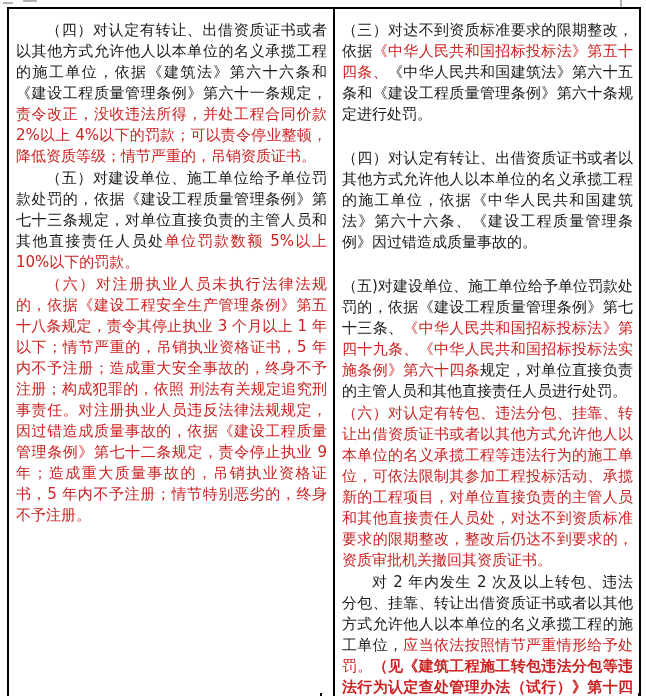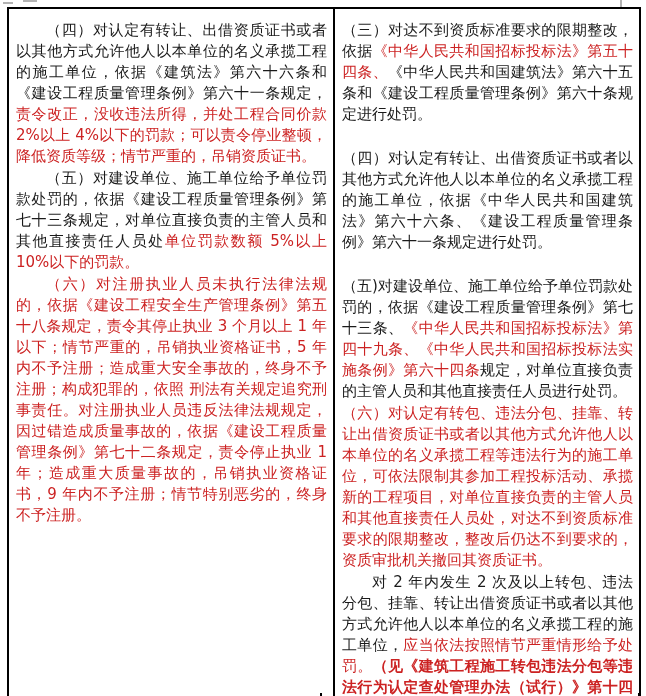--- a/index.html
+++ b/index.html
@@ -47,26 +47,26 @@
   <div class="artifact artifact-tl-1"></div>
   <div class="artifact artifact-tl-2"></div>
   <div class="artifact artifact-tr"></div>
 
   <table class="doc-table">
     <tbody>
       <tr>
         <td class="cell-left" id="cell-left">
             <p class="para indent"><span class="run">（四）对认定有转让、出借资质证书或者以其他方式允许他人以本单位的名义承揽工程的施工单位，依据《建筑法》第六十六条和《建设工程质量管理条例》第六十一条规定，</span><span class="run run-red">责令改正，没收违法所得，并处工程合同价款 2%以上 4%以下的罚款；可以责令停业整顿，降低资质等级；情节严重的，吊销资质证书。</span></p>
             <p class="para indent"><span class="run">（五）对建设单位、施工单位给予单位罚款处罚的，依据《建设工程质量管理条例》第七十三条规定，对单位直接负责的主管人员和其他直接责任人员处</span><span class="run run-red">单位罚款数额 5%以上 10%以下的罚款。</span></p>
-            <p class="para indent"><span class="run run-red">（六）对注册执业人员未执行法律法规的，依据《建设工程安全生产管理条例》第五十八条规定，责令其停止执业 3 个月以上 1 年以下；情节严重的，吊销执业资格证书，5 年内不予注册；造成重大安全事故的，终身不予注册；构成犯罪的，依照 刑法有关规定追究刑事责任。对注册执业人员违反法律法规规定，因过错造成质量事故的，依据《建设工程质量管理条例》第七十二条规定，责令停止执业 1 年；造成重大质量事故的，吊销执业资格证书，9 年内不予注册；情节特别恶劣的，终身不予注册。</span></p>
+            <p class="para indent"><span class="run run-red">（六）对注册执业人员未执行法律法规的，依据《建设工程安全生产管理条例》第五十八条规定，责令其停止执业 3 个月以上 1 年以下；情节严重的，吊销执业资格证书，5 年内不予注册；造成重大安全事故的，终身不予注册；构成犯罪的，依照 刑法有关规定追究刑事责任。对注册执业人员违反法律法规规定，因过错造成质量事故的，依据《建设工程质量管理条例》第七十二条规定，责令停止执业 9 年；造成重大质量事故的，吊销执业资格证书，5 年内不予注册；情节特别恶劣的，终身不予注册。</span></p>
           </td>
         <td class="cell-right" id="cell-right">
             <p class="para"><span class="run">（三）对达不到资质标准要求的限期整改，依据</span><span class="run run-red">《中华人民共和国招标投标法》第五十四条、</span><span class="run">《中华人民共和国建筑法》第六十五条和《建设工程质量管理条例》第六十条规定进行处罚。</span></p>
             <div class="blank-line"></div>
-            <p class="para"><span class="run">（四）对认定有转让、出借资质证书或者以其他方式允许他人以本单位的名义承揽工程的施工单位，依据《中华人民共和国建筑法》第六十六条、《建设工程质量管理条例》第六十一条规定进行处罚。</span></p>
+            <p class="para"><span class="run">（四）对认定有转让、出借资质证书或者以其他方式允许他人以本单位的名义承揽工程的施工单位，依据《中华人民共和国建筑法》第六十六条、《建设工程质量管理条例》因过错造成质量事故的。</span></p>
             <div class="blank-line"></div>
             <p class="para"><span class="run">（五)对建设单位、施工单位给予单位罚款处罚的，依据《建设工程质量管理条例》第七十三条、</span><span class="run run-red">《中华人民共和国招标投标法》第四十九条、《中华人民共和国招标投标法实施条例》第六十四条</span><span class="run">规定，对单位直接负责的主管人员和其他直接责任人员进行处罚。</span></p>
             <p class="para"><span class="run run-red">（六）对认定有转包、违法分包、挂靠、转让出借资质证书或者以其他方式允许他人以本单位的名义承揽工程等违法行为的施工单位，可依法限制其参加工程投标活动、承揽新的工程项目，对单位直接负责的主管人员和其他直接责任人员处，对达不到资质标准要求的限期整改，整改后仍达不到要求的，资质审批机关撤回其资质证书。</span></p>
             <p class="para indent"><span class="run">对 2 年内发生 2 次及以上转包、违法分包、挂靠、转让出借资质证书或者以其他方式允许他人以本单位的名义承揽工程的施工单位，</span><span class="run run-red">应当依法按照情节严重情形给予处罚。</span><span class="run run-red run-bold">（见《建筑工程施工转包违法分包等违法行为认定查处管理办法（试行）》第十四条（二））</span></p>
           </td>
       </tr>
     </tbody>
   </table>
 
   <div class="next-row-stub stub-left"></div>

